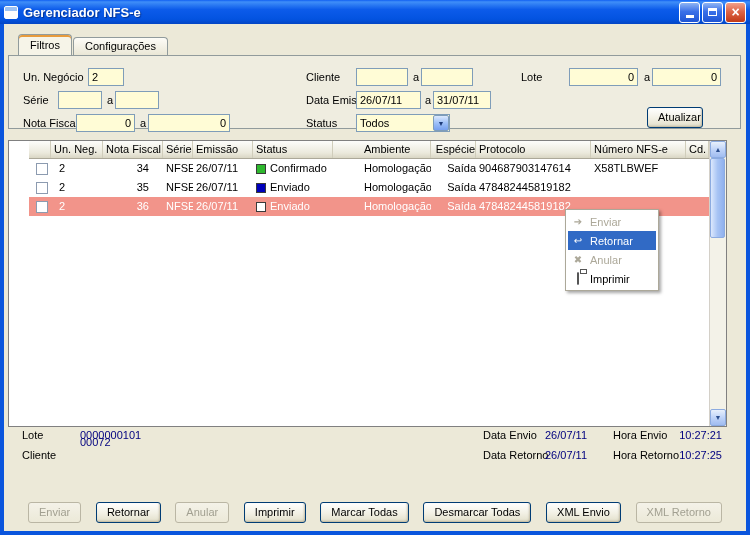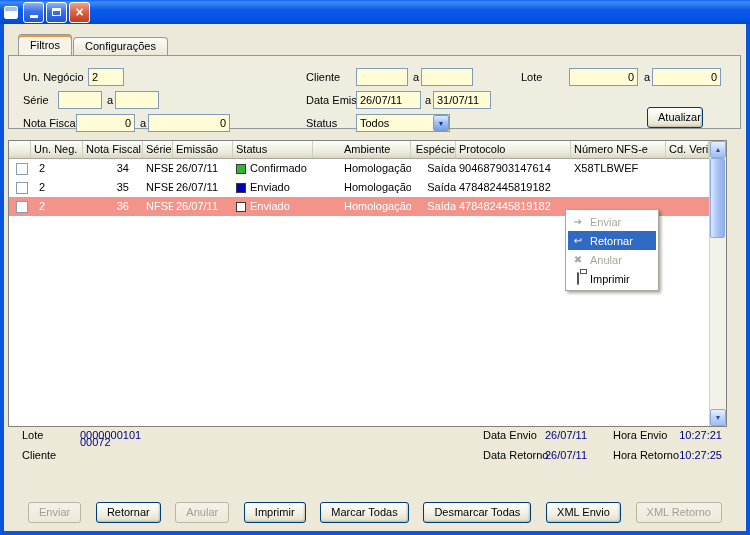--- a/index.html
+++ b/index.html
@@ -47,21 +47,21 @@
     border:1px solid #7f9db9;display:flex;align-items:center;justify-content:center;
     font-size:7px;color:#1c3a78;}
   .btn{height:21px;border:1px solid #003c74;border-radius:3px;
     background:linear-gradient(180deg,#ffffff,#f2f0e4 55%,#e2dfca);
     font-size:11px;font-family:inherit;box-shadow:inset -1px -1px 2px rgba(160,150,120,.55);
     text-align:center;line-height:19px;padding:0 10px;}
   .btn.disabled{border-color:#bab6a4;color:#a2a091;
     background:linear-gradient(180deg,#f4f2e8,#ece9d8);box-shadow:none;}
   
   .grid{position:absolute;left:4px;top:116px;width:719px;height:287px;border:1px solid #808080;
-    background:#fff;display:flex;}
+    background:#fff;display:flex;padding-left:20px;}
   .grid-main{flex:1;display:flex;flex-direction:column;overflow:hidden;}
   .grid-header{display:flex;flex:0 0 18px;height:18px;
     background:linear-gradient(180deg,#fdfdfb,#ebe9dc 70%,#d9d6c4);border-bottom:1px solid #aca899;}
   .hcell{border-right:1px solid #d0cdbb;line-height:17px;padding-left:3px;overflow:hidden;white-space:nowrap;}
   .grid-row{display:flex;flex:0 0 19px;height:19px;line-height:19px;}
   .grid-row .cell{overflow:hidden;white-space:nowrap;padding-left:3px;}
   .grid-row.selected{color:#fff;}
   .cell.numr{text-align:right;padding-right:14px;}
   .c0{width:22px;} .c1{width:52px;} .c2{width:60px;} .c3{width:30px;} .c4{width:60px;}
   .c5{width:80px;} .c6{width:70px;margin-left:28px;} .c7{width:45px;text-align:right;} .c8{width:115px;} .c9{width:95px;}
@@ -96,20 +96,21 @@
   
   .btnbar{position:absolute;left:24px;right:24px;top:478px;display:flex;justify-content:space-between;}
 </style>
 </head>
 <body>
 
 <div class="window">
 
   <div class="titlebar">
     <span class="app-icon"></span>
+    <span class="title">Gerenciador NFS-e</span>
     <span class="tb-btns">
       <span class="tb-btn tb-min">
           <span class="glyph-min"></span>
         </span>
       <span class="tb-btn tb-max">
           <span class="glyph-max"></span>
         </span>
       <span class="tb-btn tb-close">×</span>
     </span>
   </div>

